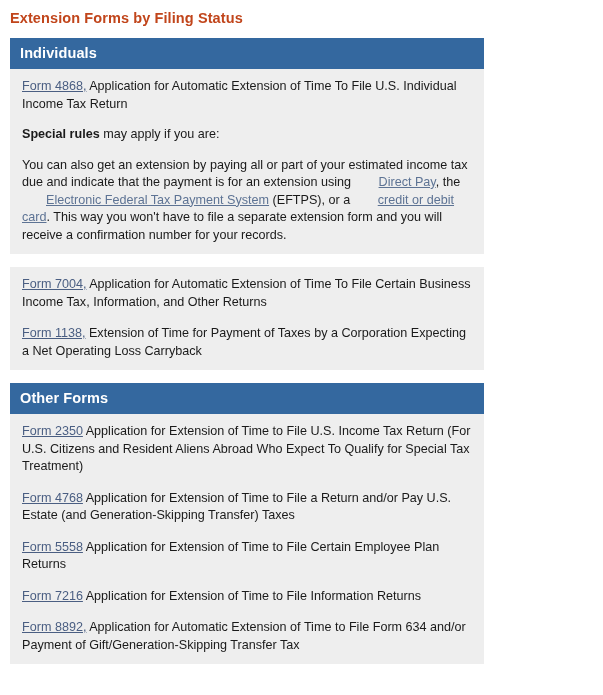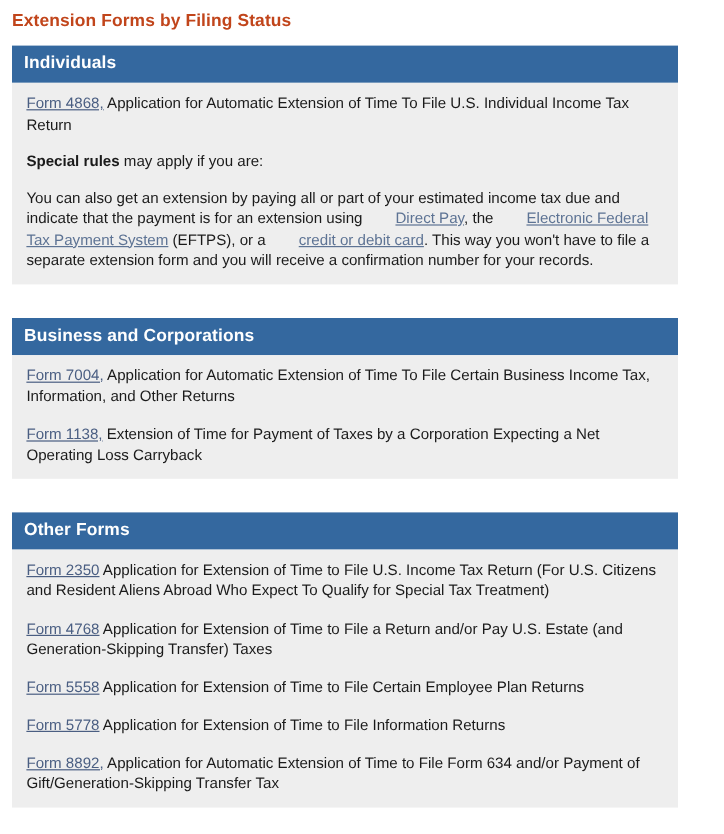--- a/index.html
+++ b/index.html
@@ -23,22 +23,22 @@
   .page-title {
     font-size: 14.5px;
     font-weight: bold;
     color: #c1451b;
     margin: 0;
     padding: 8px 0 0 10px;
     letter-spacing: 0.1px;
     line-height: 20px;
   }
   .section {
-    margin: 0 0 15px 10px;
-    width: 555px;
+    margin: 0 0 0 10px;
+    width: 474px;
     box-sizing: border-box;
   }
   .section-spacer {
     height: 13px;
     background: #ffffff;
   }
   .top-spacer {
     height: 10px;
     background: #ffffff;
   }
@@ -131,21 +131,20 @@
 
       <p class="para-gap"><span>You can also get an extension by paying all or part of your estimated income tax due and indicate that the payment is for an extension using </span><a class="inline" href="#">Direct Pay</a><span>, the </span><a class="inline" href="#">Electronic Federal Tax Payment System</a><span> (EFTPS), or a </span><a class="inline" href="#">credit or debit card</a><span>. This way you won't have to file a separate extension form and you will receive a confirmation number for your records.</span>
       </p>
 
     </div>
   </div>
 
   <div class="section-spacer"></div>
 
   <div class="section">
-    <div class="section-header">Business and Corporations</div>
     <div class="section-body">
 
       <p class="tight">
         <a class="formlink" href="#">Form 7004,</a><span> Application for Automatic Extension of Time To File Certain Business Income Tax, Information, and Other Returns</span>
       </p>
 
       <p class="tight">
         <a class="formlink" href="#">Form 1138,</a><span> Extension of Time for Payment of Taxes by a Corporation Expecting a Net Operating Loss Carryback</span>
       </p>
 
@@ -164,21 +163,21 @@
 
       <p class="tight">
         <a class="formlink" href="#">Form 4768</a><span> Application for Extension of Time to File a Return and/or Pay U.S. Estate (and Generation-Skipping Transfer) Taxes</span>
       </p>
 
       <p class="tight">
         <a class="formlink" href="#">Form 5558</a><span> Application for Extension of Time to File Certain Employee Plan Returns</span>
       </p>
 
       <p class="tight">
-        <a class="formlink" href="#">Form 5778</a><span> Application for Extension of Time to File Information Returns</span>
+        <a class="formlink" href="#">Form 7216</a><span> Application for Extension of Time to File Information Returns</span>
       </p>
 
 
       <p class="tight">
         <a class="formlink" href="#">Form 8892,</a><span> Application for Automatic Extension of Time to File Form 634 and/or Payment of Gift/Generation-Skipping Transfer Tax</span>
       </p>
 
     </div>
   </div>
 

